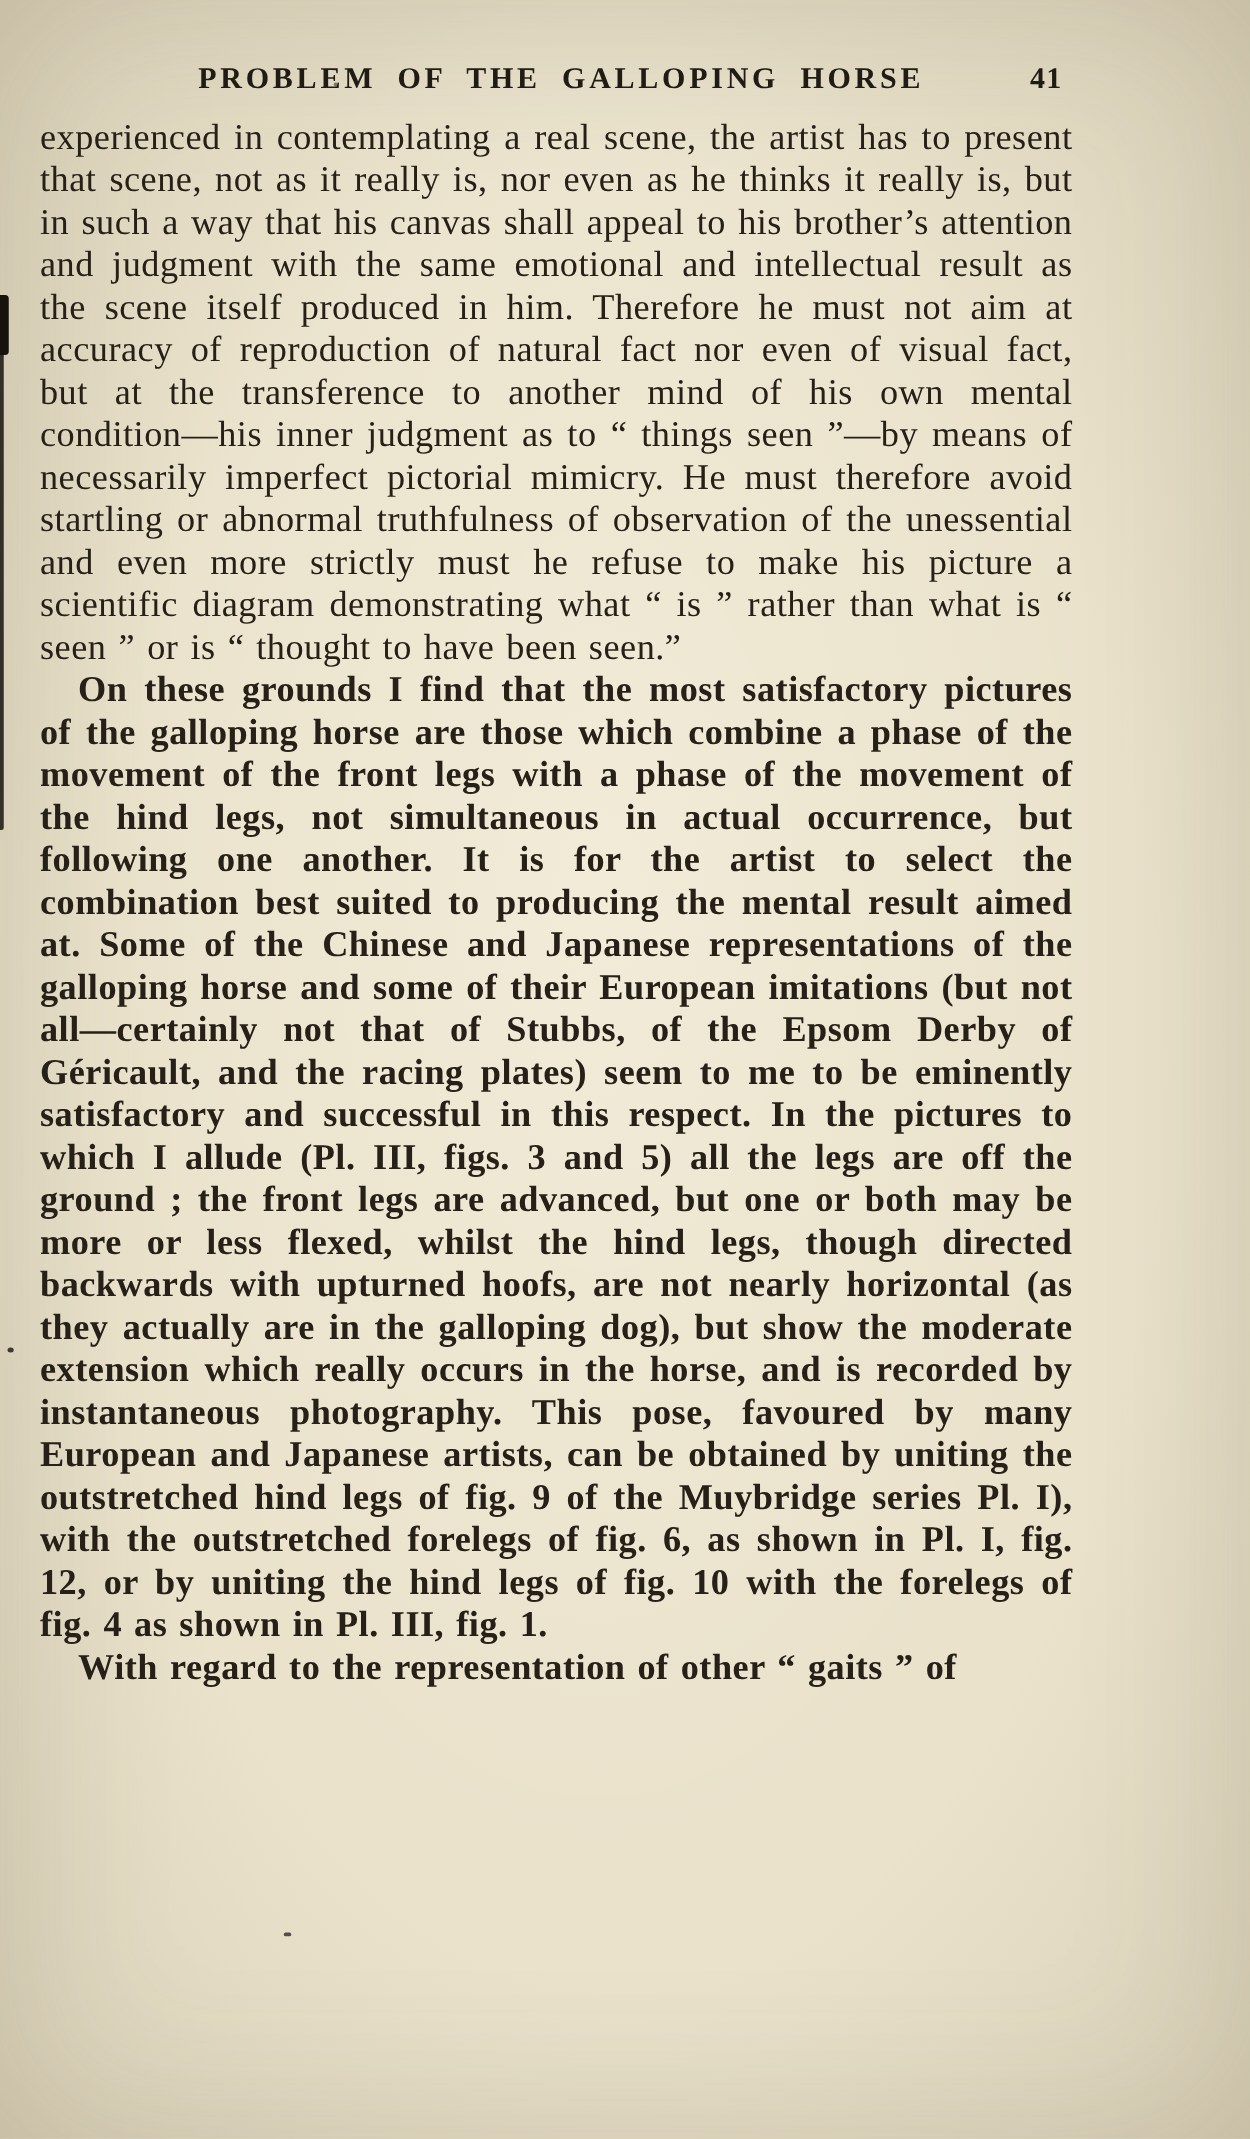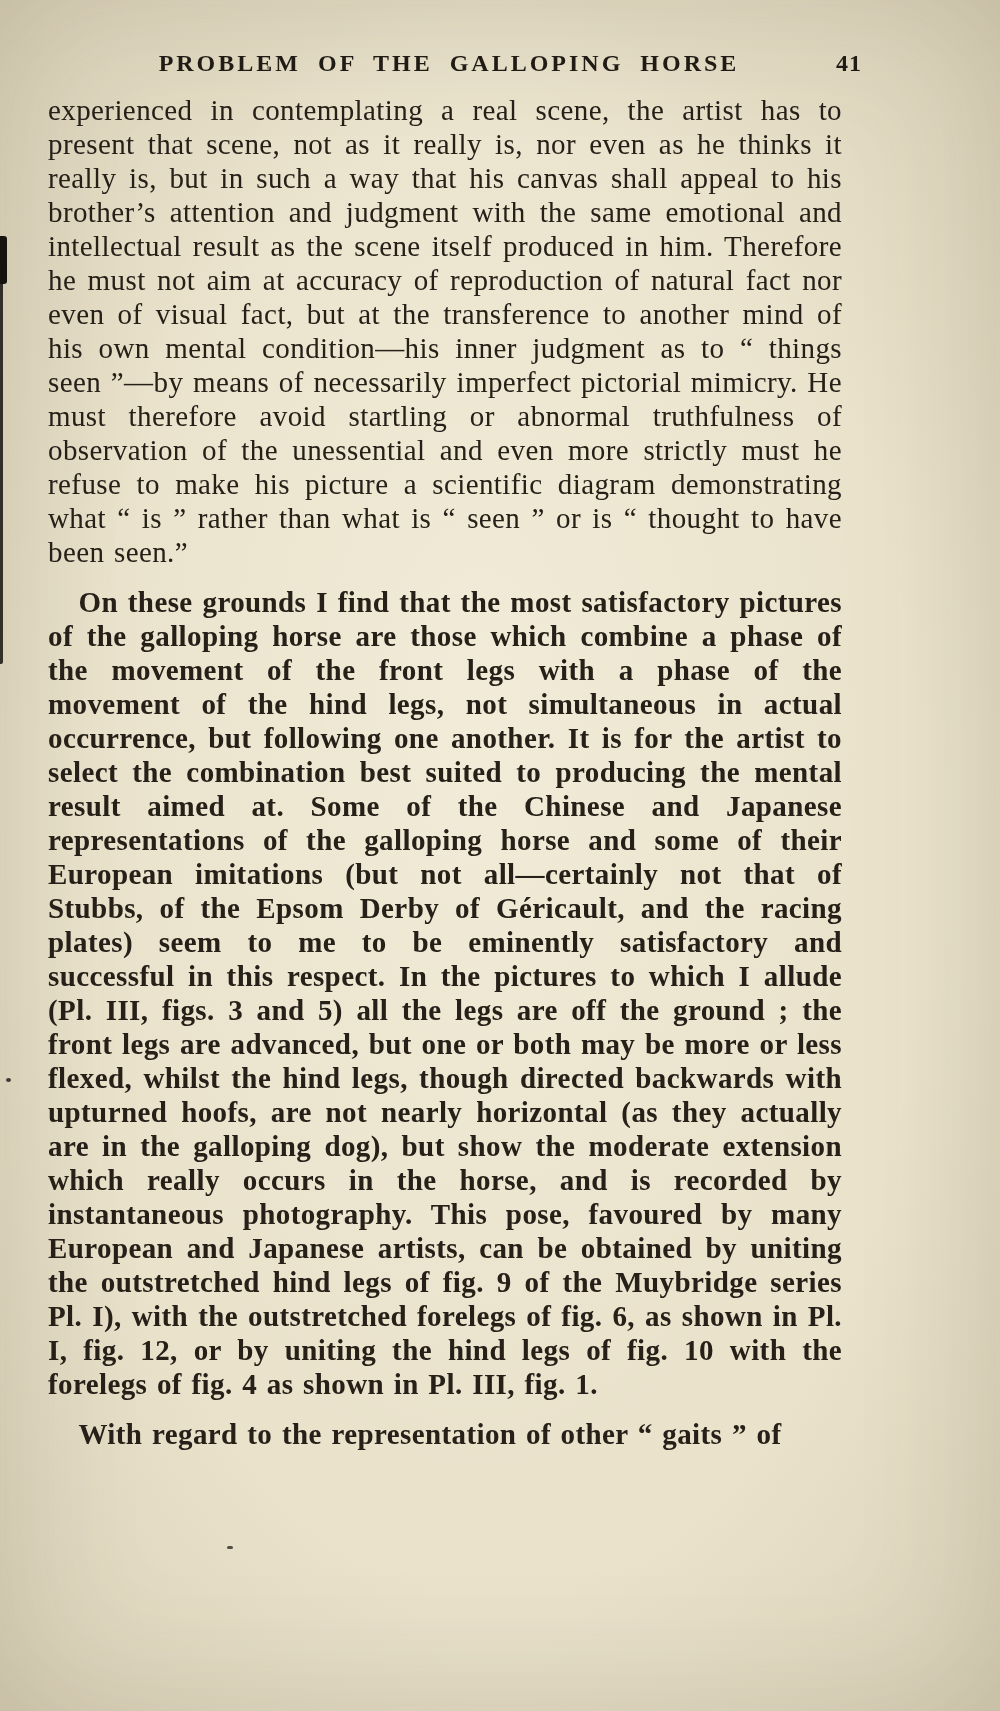--- a/index.html
+++ b/index.html
@@ -31,31 +31,31 @@
     text-align: center;
     font-size: 24px;
     font-weight: bold;
     letter-spacing: 3px;
     word-spacing: 8px;
     white-space: nowrap;
     color: #201b15;
   }
   .running-head .folio {
     position: absolute;
-    right: 0;
+    right: 12px;
     top: 0;
     letter-spacing: 1px;
   }
   .text-block {
     position: relative;
     margin: 16px 0 0 32px;
     width: 826px;
   }
   .para {
-    margin: 16px;
+    margin: 0;
     font-size: 29px;
     line-height: 34px;
     text-align: justify;
     letter-spacing: 0.4px;
     word-spacing: 2px;
     color: #262019;
   }
   .para.indent {
     text-indent: 1.05em;
     font-weight: bold;

